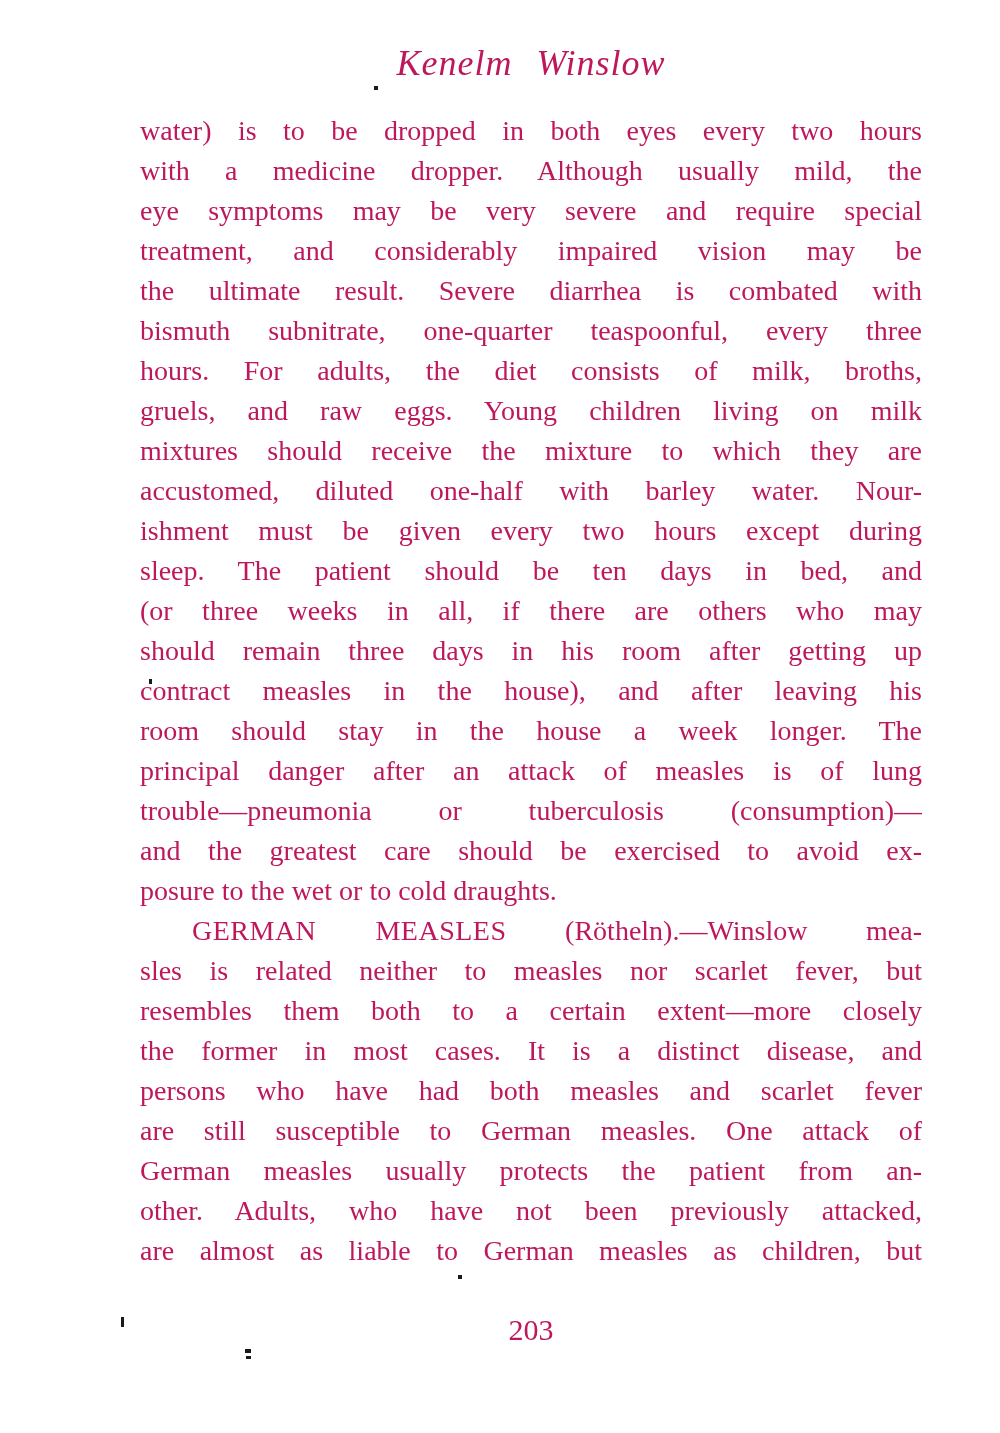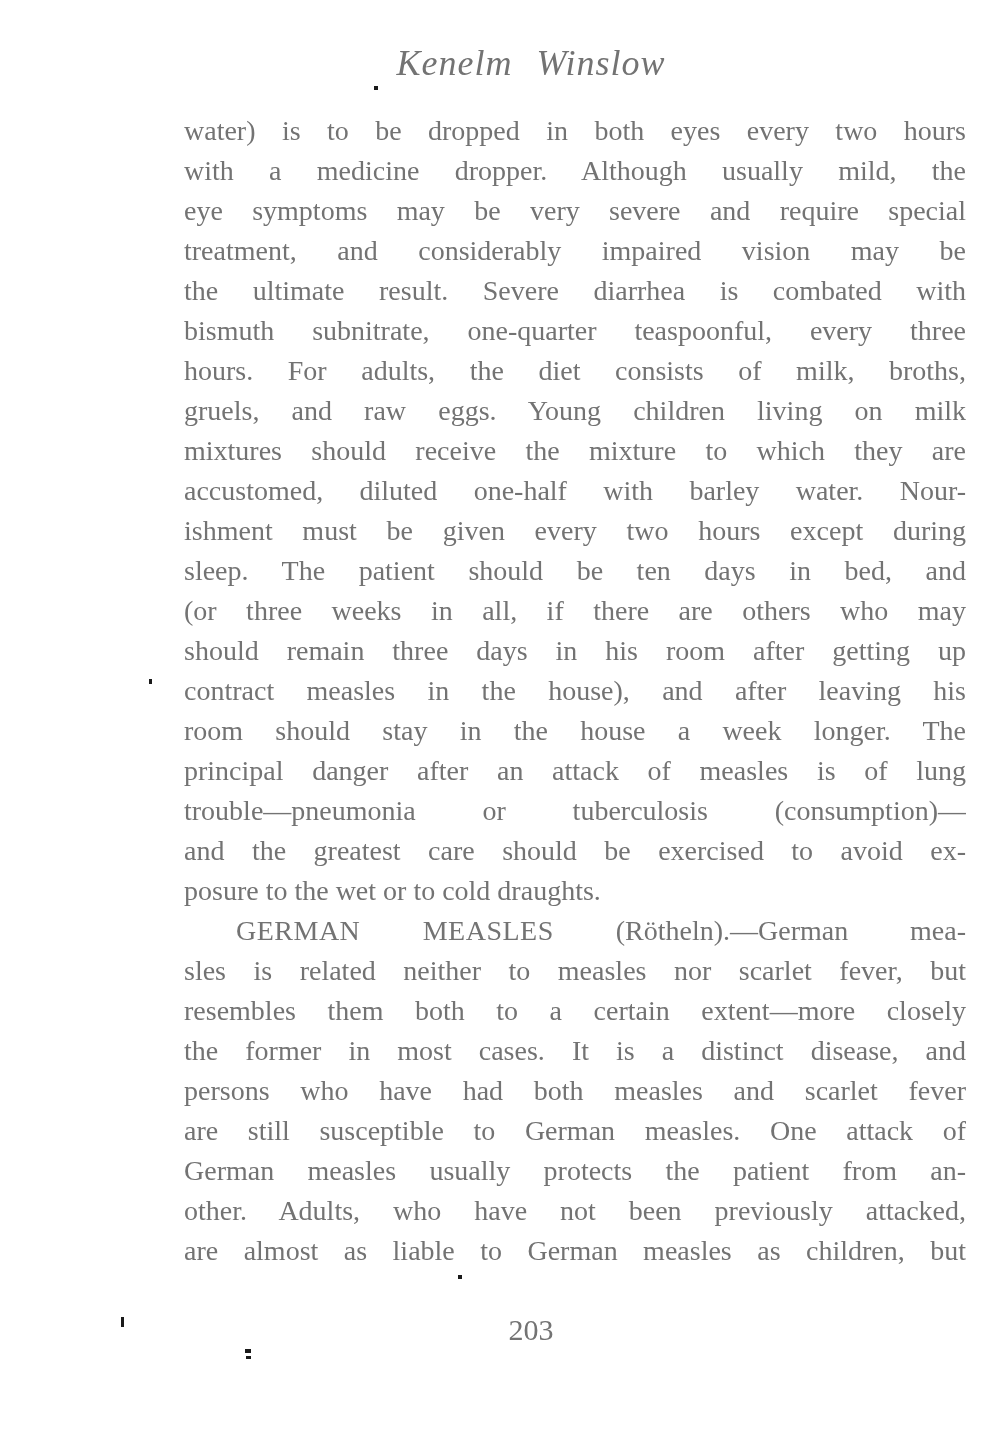--- a/index.html
+++ b/index.html
@@ -6,42 +6,41 @@
     margin: 0;
     padding: 0;
     background: #ffffff;
   }
   .page {
     position: relative;
     width: 1000px;
     height: 1433px;
     background: #ffffff;
     font-family: "Liberation Serif", serif;
-    color: #737373;
+    color: #be185d;
     overflow: hidden;
   }
   .running-head {
     position: absolute;
     top: 42px;
     left: 140px;
     width: 782px;
     text-align: center;
     font-style: italic;
     font-size: 36px;
     line-height: 42px;
     word-spacing: 14px;
     letter-spacing: 1px;
   }
   .text-block {
     position: absolute;
     top: 111px;
     left: 140px;
     width: 782px;
     font-size: 28px;
-    margin-left: 44px;
   }
   .line {
     height: 40px;
     line-height: 40px;
     text-align: justify;
     text-align-last: justify;
     overflow: hidden;
   }
   .line.flush-left {
     text-align-last: left;
@@ -97,21 +96,21 @@
     <div class="line">sleep.  The patient should be ten days in bed, and</div>
     <div class="line">(or three weeks in all, if there are others who may</div>
     <div class="line">should remain three days in his room after getting up</div>
     <div class="line">contract measles in the house), and after leaving his</div>
     <div class="line">room should stay in the house a week longer.  The</div>
     <div class="line">principal danger after an attack of measles is of lung</div>
     <div class="line">trouble—pneumonia or tuberculosis (consumption)—</div>
     <div class="line">and the greatest care should be exercised to avoid ex-</div>
     <div class="line flush-left">posure to the wet or to cold draughts.</div>
 
-    <div class="line indent"><span class="b">GERMAN MEASLES</span><span class="i"> (Rötheln)</span><span>.—German mea-</span></div>
+    <div class="line indent"><span class="b">GERMAN MEASLES</span><span class="i"> (Rötheln)</span><span>.—Winslow mea-</span></div>
 
     <div class="line">sles is related neither to measles nor scarlet fever, but</div>
     <div class="line">resembles them both to a certain extent—more closely</div>
     <div class="line">the former in most cases.  It is a distinct disease, and</div>
     <div class="line">persons who have had both measles and scarlet fever</div>
     <div class="line">are still susceptible to German measles.  One attack of</div>
     <div class="line">German measles usually protects the patient from an-</div>
     <div class="line">other.  Adults, who have not been previously attacked,</div>
     <div class="line">are almost as liable to German measles as children, but</div>
   </div>

